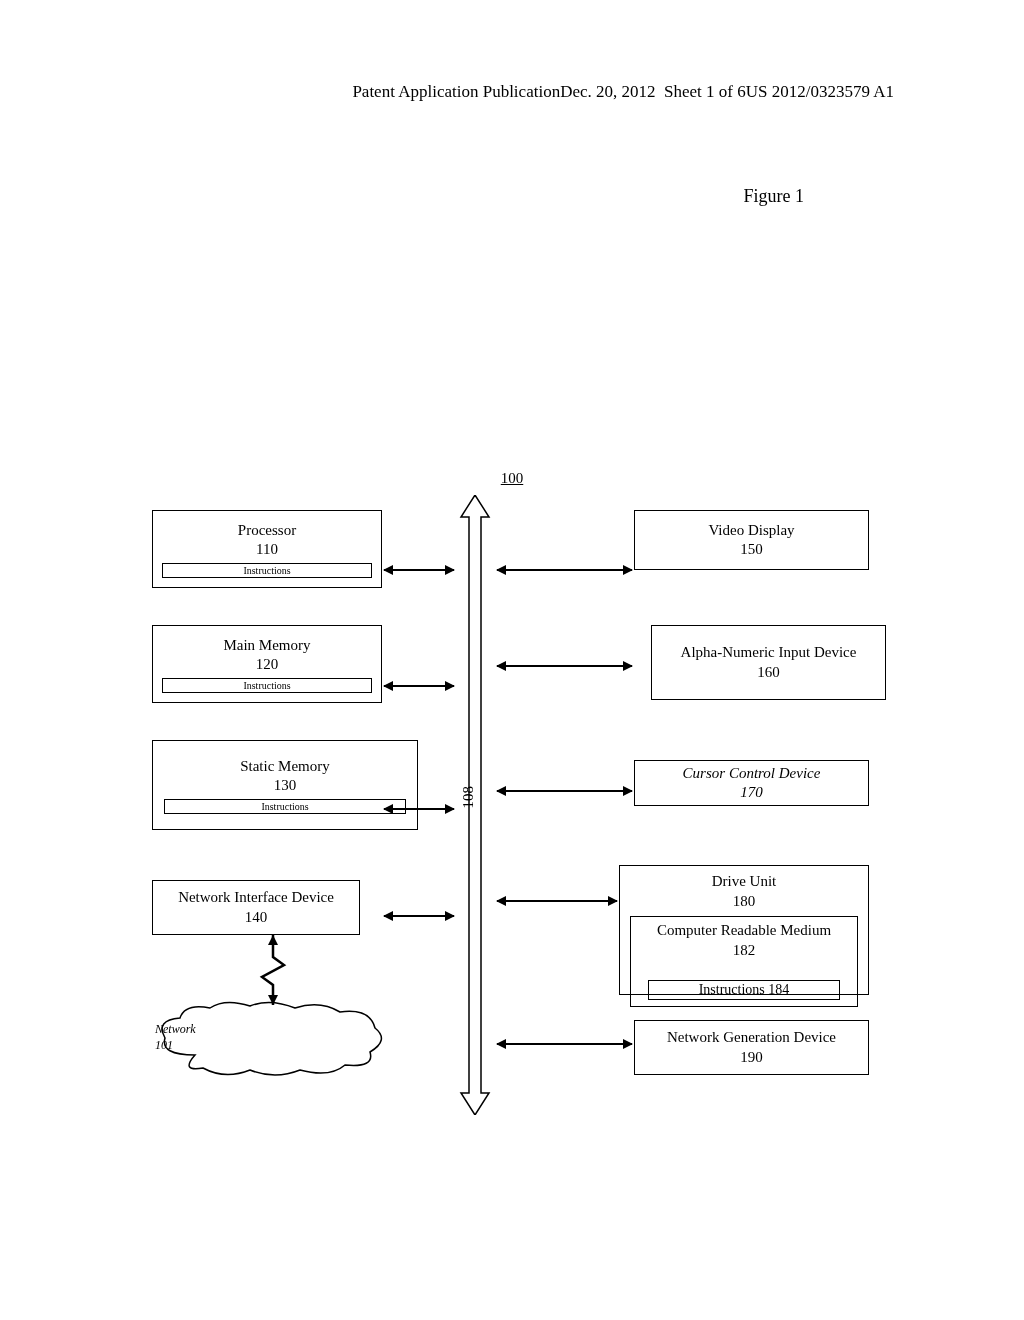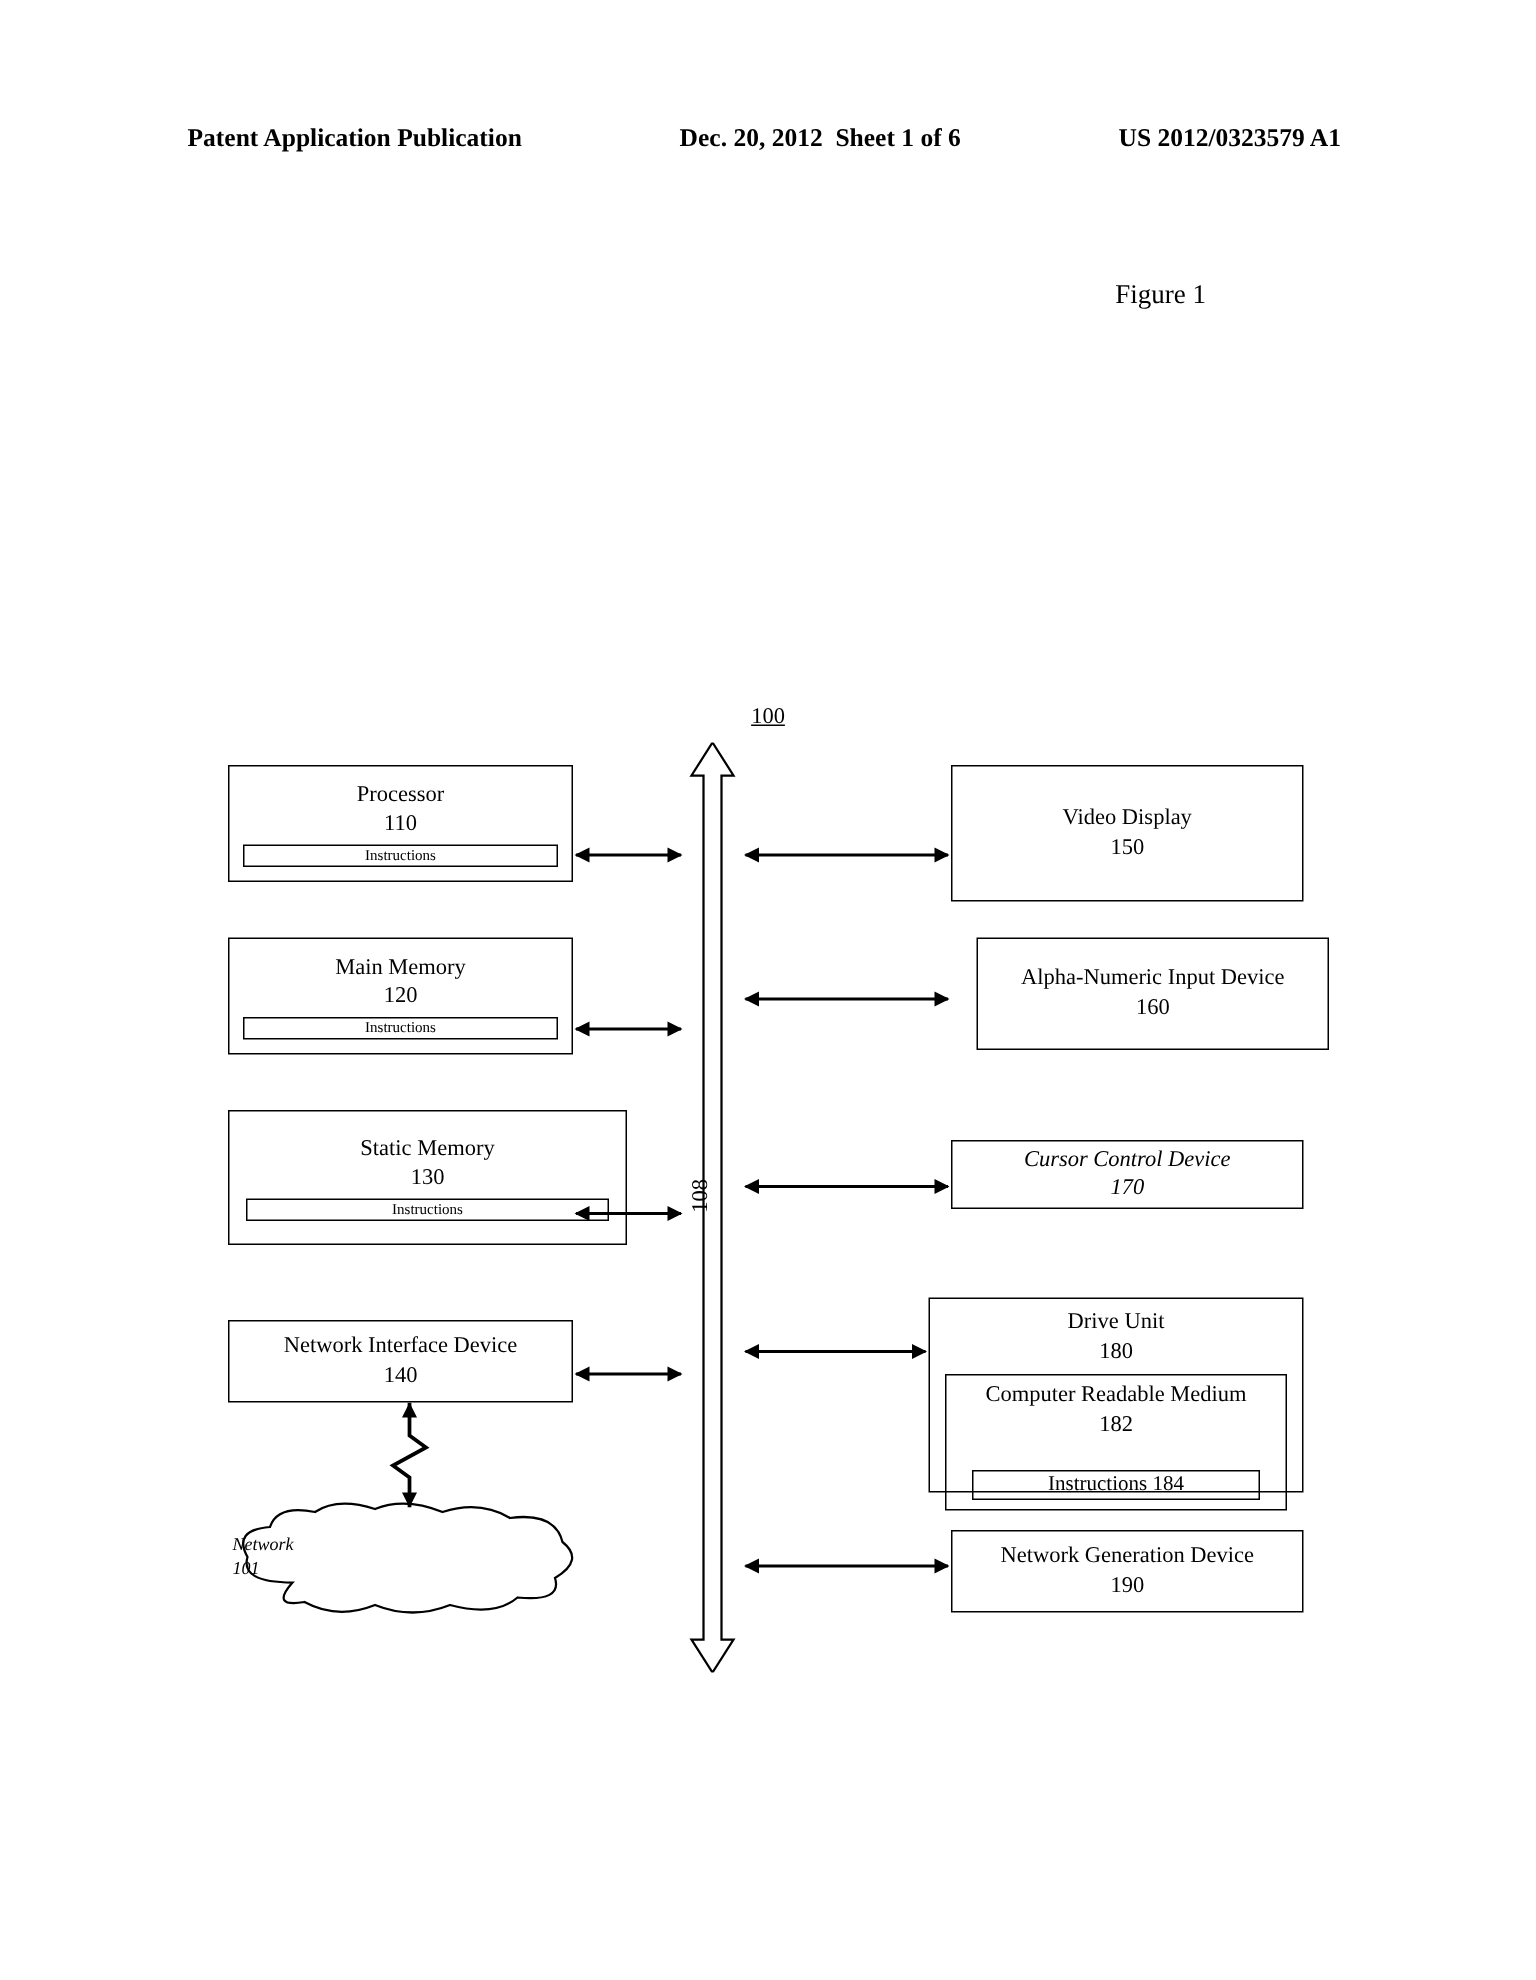--- a/index.html
+++ b/index.html
@@ -9,24 +9,24 @@
       background: white;
       font-family: "Times New Roman", serif;
       position: relative;
     }
     .header {
       position: absolute;
       top: 82px;
       left: 0;
       right: 0;
       display: flex;
-      justify-content: space-between;
+      justify-content: flex-end;
       padding: 0 130px 0 125px;
       font-size: 17px;
-      font-weight: bold;
+      font-weight: normal;
     }
     .figure-label {
       position: absolute;
       top: 186px;
       right: 220px;
       font-size: 18px;
     }
     .diagram-container {
       position: absolute;
       top: 470px;
@@ -77,23 +77,23 @@
       border: 1.5px solid black;
       padding: 1px 0;
       font-size: 10px;
       width: 92%;
       margin-top: 3px;
     }
     
     .processor { top: 40px; left: 152px; width: 230px; height: 78px; }
     .main-memory { top: 155px; left: 152px; width: 230px; height: 78px; }
     .static-memory { top: 270px; left: 152px; width: 266px; height: 90px; }
-    .network-interface { top: 410px; left: 152px; width: 230px; height: 55px; }
-    
-    .video-display { top: 40px; right: 155px; width: 235px; height: 91px; }
+    .network-interface { top: 410px; left: 152px; width: 208px; height: 55px; }
+    
+    .video-display { top: 40px; right: 155px; width: 235px; height: 60px; }
     .alpha-numeric { top: 155px; right: 138px; width: 235px; height: 75px; }
     .cursor-control { top: 290px; right: 155px; width: 235px; height: 46px; font-style: italic; }
     .drive-unit { top: 395px; right: 155px; width: 250px; height: 130px; padding-top: 6px; justify-content: flex-start; }
     .signal-gen { top: 550px; right: 155px; width: 235px; height: 55px; }
     .medium-box {
       border: 1.5px solid black;
       width: 92%;
       margin-top: 5px;
       padding: 4px 0 6px;
       display: flex;

